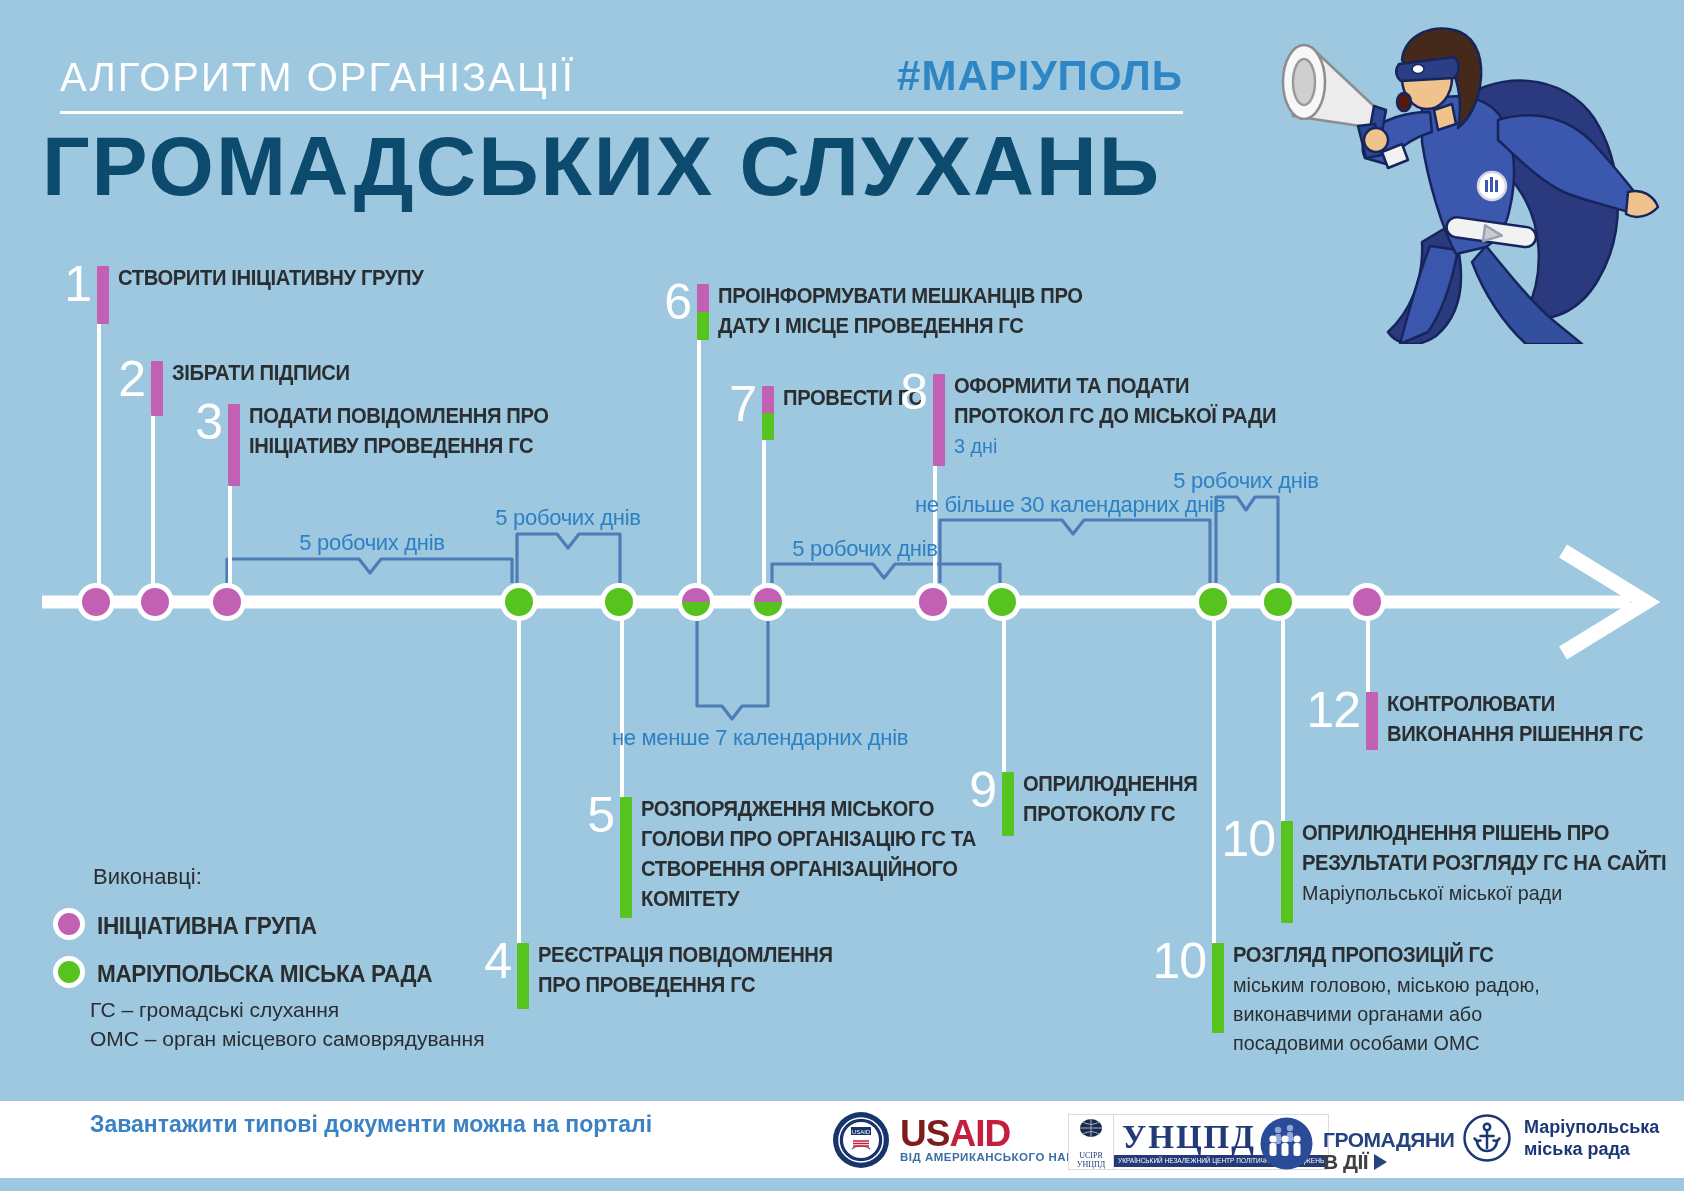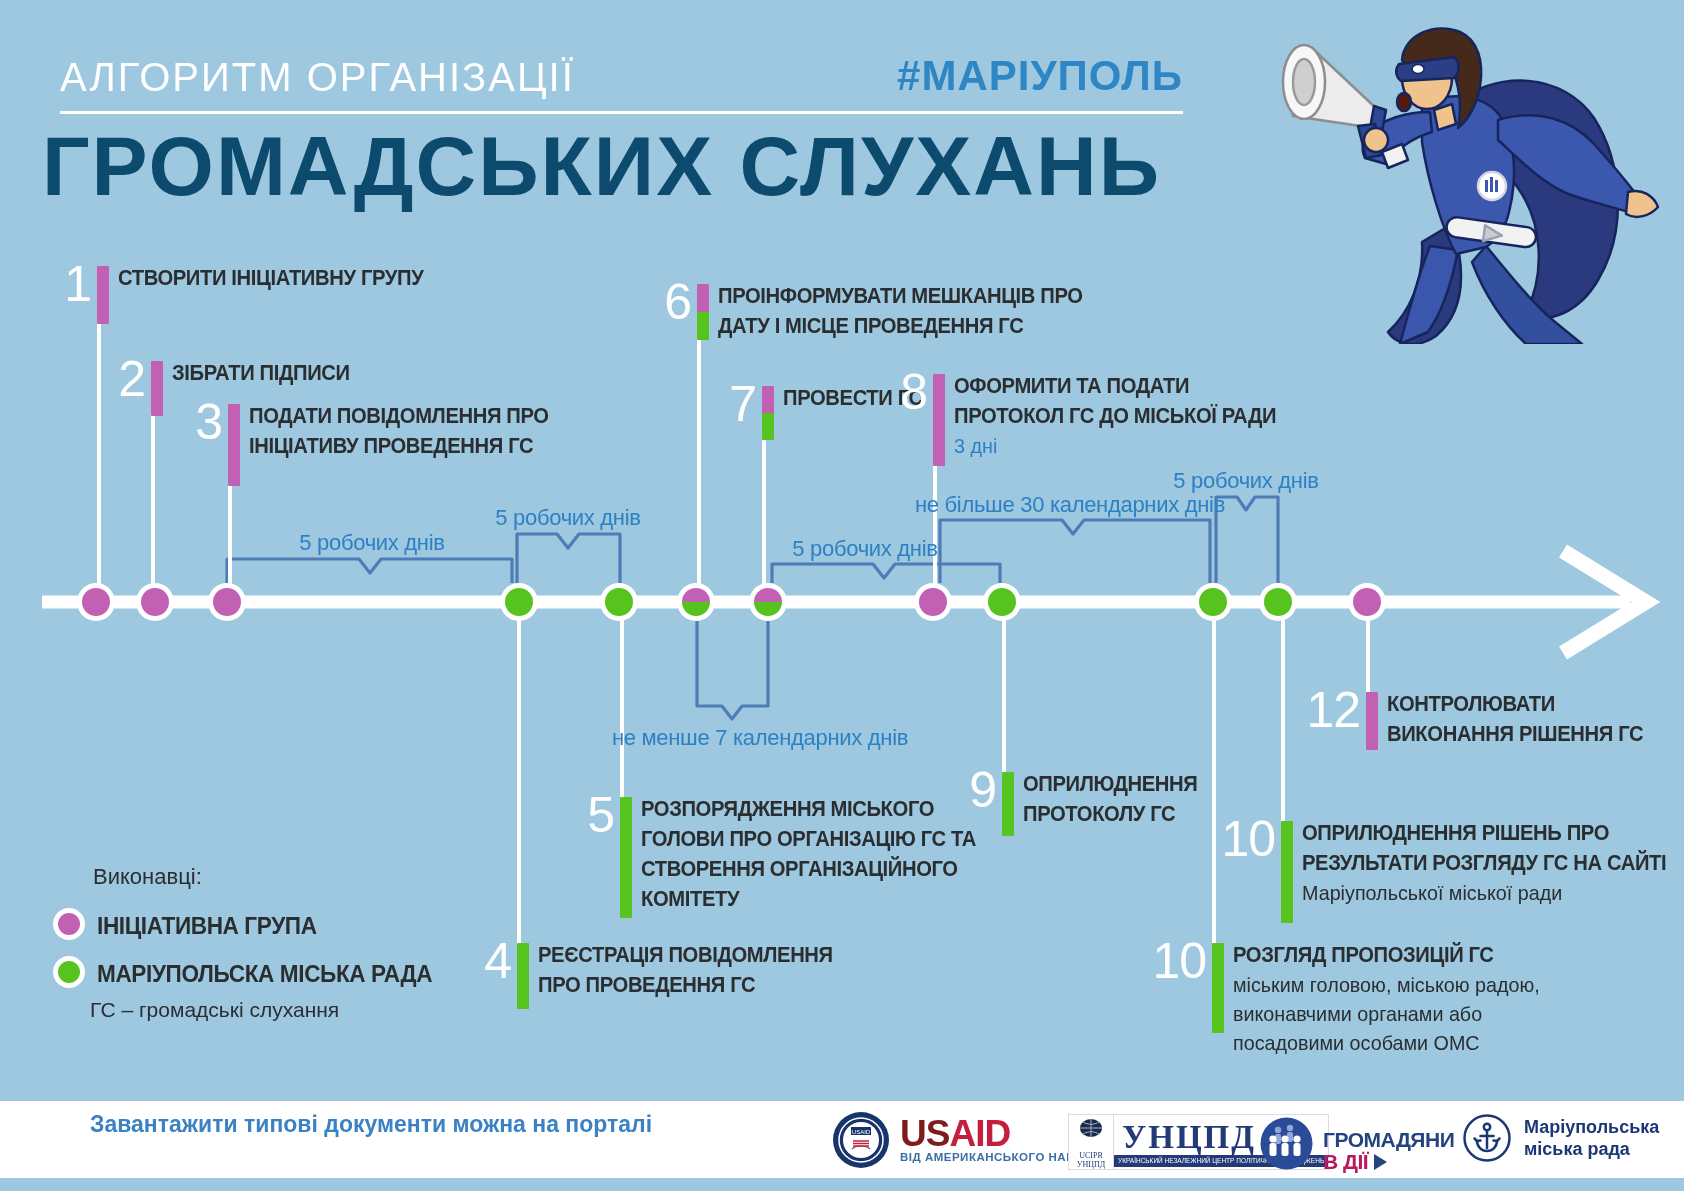--- a/index.html
+++ b/index.html
@@ -58,21 +58,21 @@
   .uncpd-seal{width:44px;height:52px;border-right:1px solid #d8dde4;display:flex;flex-direction:column;
     align-items:center;justify-content:space-between;padding-top:2px;}
   .uncpd-seal-text{font-size:8px;line-height:9px;color:#223a77;font-family:"Liberation Serif",serif;text-align:center;}
   .uncpd-right{display:flex;flex-direction:column;}
   .uncpd-title{font-family:"Liberation Serif",serif;font-size:33px;line-height:36px;font-weight:700;
     color:#223a77;padding:2px 8px 0 8px;letter-spacing:2px;}
   .uncpd-strip{background:#223a77;color:#fff;font-size:6.5px;line-height:12px;padding:0 4px;
     white-space:nowrap;text-align:center;}
   .cit-text{margin-left:10px;margin-top:16px;}
   .cit-l1{font-size:21px;font-weight:700;color:#24437f;letter-spacing:-0.5px;line-height:22px;}
-  .cit-l2{font-size:21px;font-weight:700;color:#be185d;letter-spacing:-0.5px;line-height:22px;display:flex;align-items:center;}
+  .cit-l2{font-size:21px;font-weight:700;color:#404040;letter-spacing:-0.5px;line-height:22px;display:flex;align-items:center;}
   .cit-arrow{display:inline-block;width:0;height:0;border-left:13px solid #24437f;
     border-top:8px solid transparent;border-bottom:8px solid transparent;margin-left:6px;}
   .mar-text{margin-left:12px;}
   .mar-l{font-size:18px;font-weight:700;color:#1c3775;line-height:22px;}
   .hero{position:absolute;left:1190px;top:14px;z-index:2;}
 </style>
 </head>
 <body>
 
 <div id="poster" style="--bg: #9dc8df; --pink: #c261b4; --green: #57c31f; --ink: #2b2e30; --bracket: #4e7cb6; --labelblue: #2e80c4; --hash: #2f86c5; --footblue: #3b82c4; --orange: #f0923e;">
@@ -304,20 +304,21 @@
   <div class="legend-title">Виконавці:</div>
   <span class="legend-dot" style="left:53px;top:908px;">
       <i class="pink"></i>
     </span>
   <div class="legend-label" style="left:97px;top:912px;">ІНІЦІАТИВНА ГРУПА</div>
   <span class="legend-dot" style="left:53px;top:956px;">
       <i class="green"></i>
     </span>
   <div class="legend-label" style="left:97px;top:960px;">МАРІУПОЛЬСКА МІСЬКА РАДА</div>
   <div class="abbr" style="left:90px;top:998px;">ГС – громадські слухання</div>
+  <div class="abbr" style="left:90px;top:1027px;">ОМС – орган місцевого самоврядування</div>
 
   <div class="footer-band">
     <div class="f-line" style="left:90px;top:10px;">Завантажити типові документи можна на порталі</div>
 
     <div class="logo" style="left:832px;top:10px;">
       <svg width="58" height="58" viewBox="0 0 58 58">
         <circle cx="29" cy="29" r="28" fill="#17356b"></circle>
         <circle cx="29" cy="29" r="22" fill="none" stroke="#ffffff" stroke-width="1.5"></circle>
         <circle cx="29" cy="29" r="18" fill="#ffffff"></circle>
         <rect x="19" y="16" width="20" height="8" fill="#17356b"></rect>

